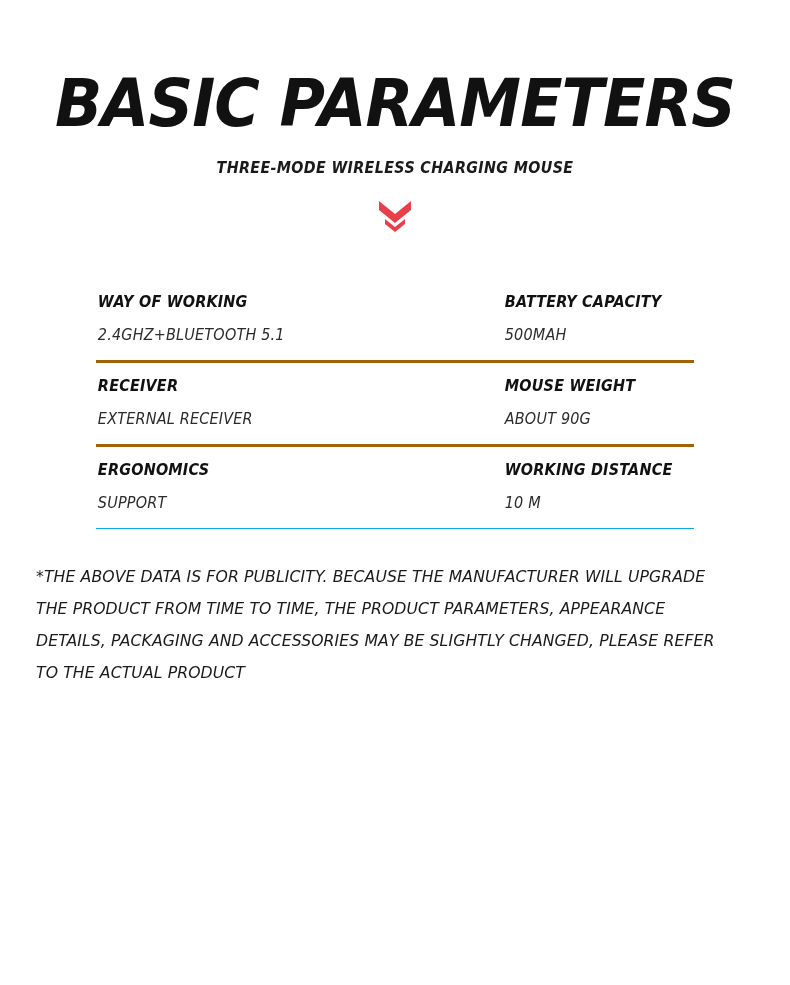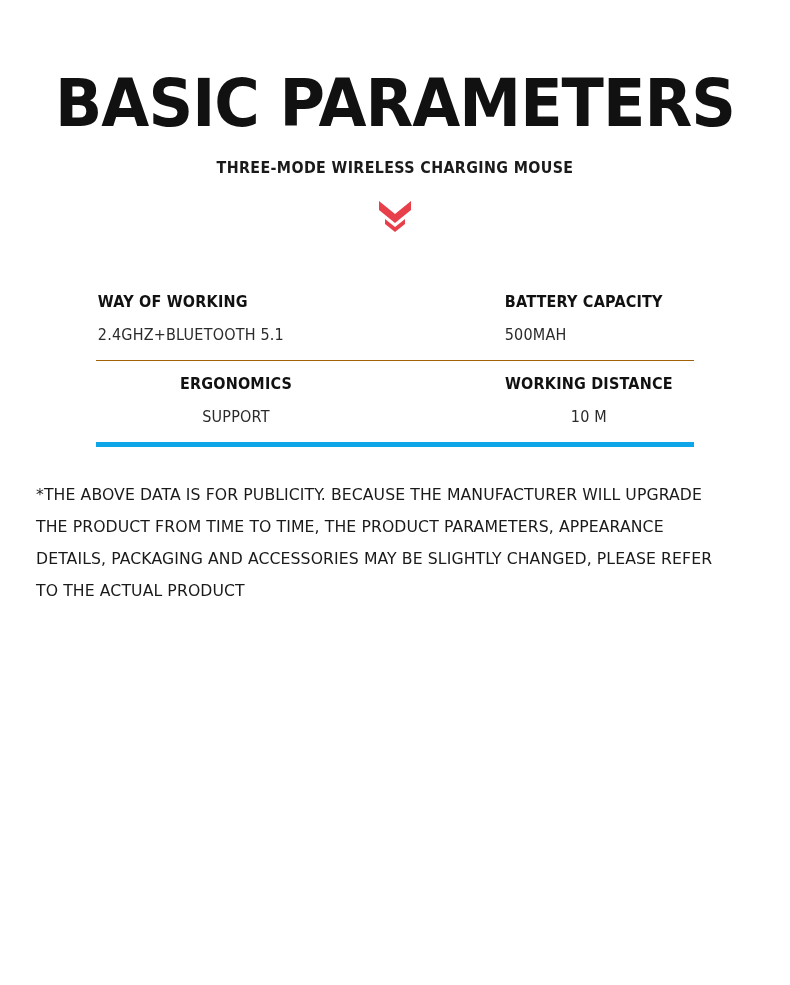--- a/index.html
+++ b/index.html
@@ -12,20 +12,21 @@
     background: #ffffff;
     font-family: "Liberation Sans", sans-serif;
     color: #1a1a1a;
     overflow: hidden;
   }
   .page {
     position: relative;
     width: 790px;
     height: 985px;
     box-sizing: border-box;
+    font-style: italic;
   }
 
   
   .header {
     padding-top: 72px;
     text-align: center;
   }
   .main-title {
     font-family: "DejaVu Sans", sans-serif;
     font-weight: 700;
@@ -61,25 +62,24 @@
     margin: 46px auto 0 auto;
     width: 598px;
     border-collapse: collapse;
   }
   .spec-table td {
     padding: 0;
     vertical-align: top;
     width: 50%;
   }
   .spec-group {
-    border-bottom: 1px solid #a16207;
+    border-bottom: 3px solid #a16207;
   }
   .spec-group.last {
-    border-bottom: 5px solid #0ea5e9;
-    text-align: center;
+    border-bottom: 1px solid #0ea5e9;
   }
   .spec-label {
     font-family: "DejaVu Sans", sans-serif;
     font-weight: 700;
     font-size: 15.5px;
     letter-spacing: 0.2px;
     color: #111111;
     padding: 14px 0 0 0;
     transform: scaleX(0.93);
     transform-origin: left center;
@@ -145,20 +145,34 @@
         </td>
         <td class="col-right">
           <div class="spec-group">
             <div class="spec-label">BATTERY CAPACITY</div>
             <div class="spec-value">500MAH</div>
           </div>
         </td>
       </tr>
       <tr>
         <td class="col-left">
+          <div class="spec-group">
+            <div class="spec-label">RECEIVER</div>
+            <div class="spec-value">EXTERNAL RECEIVER</div>
+          </div>
+        </td>
+        <td class="col-right">
+          <div class="spec-group">
+            <div class="spec-label">MOUSE WEIGHT</div>
+            <div class="spec-value">ABOUT 90G</div>
+          </div>
+        </td>
+      </tr>
+      <tr>
+        <td class="col-left">
           <div class="spec-group last">
             <div class="spec-label">ERGONOMICS</div>
             <div class="spec-value">SUPPORT</div>
           </div>
         </td>
         <td class="col-right">
           <div class="spec-group last">
             <div class="spec-label">WORKING DISTANCE</div>
             <div class="spec-value">10 M</div>
           </div>

